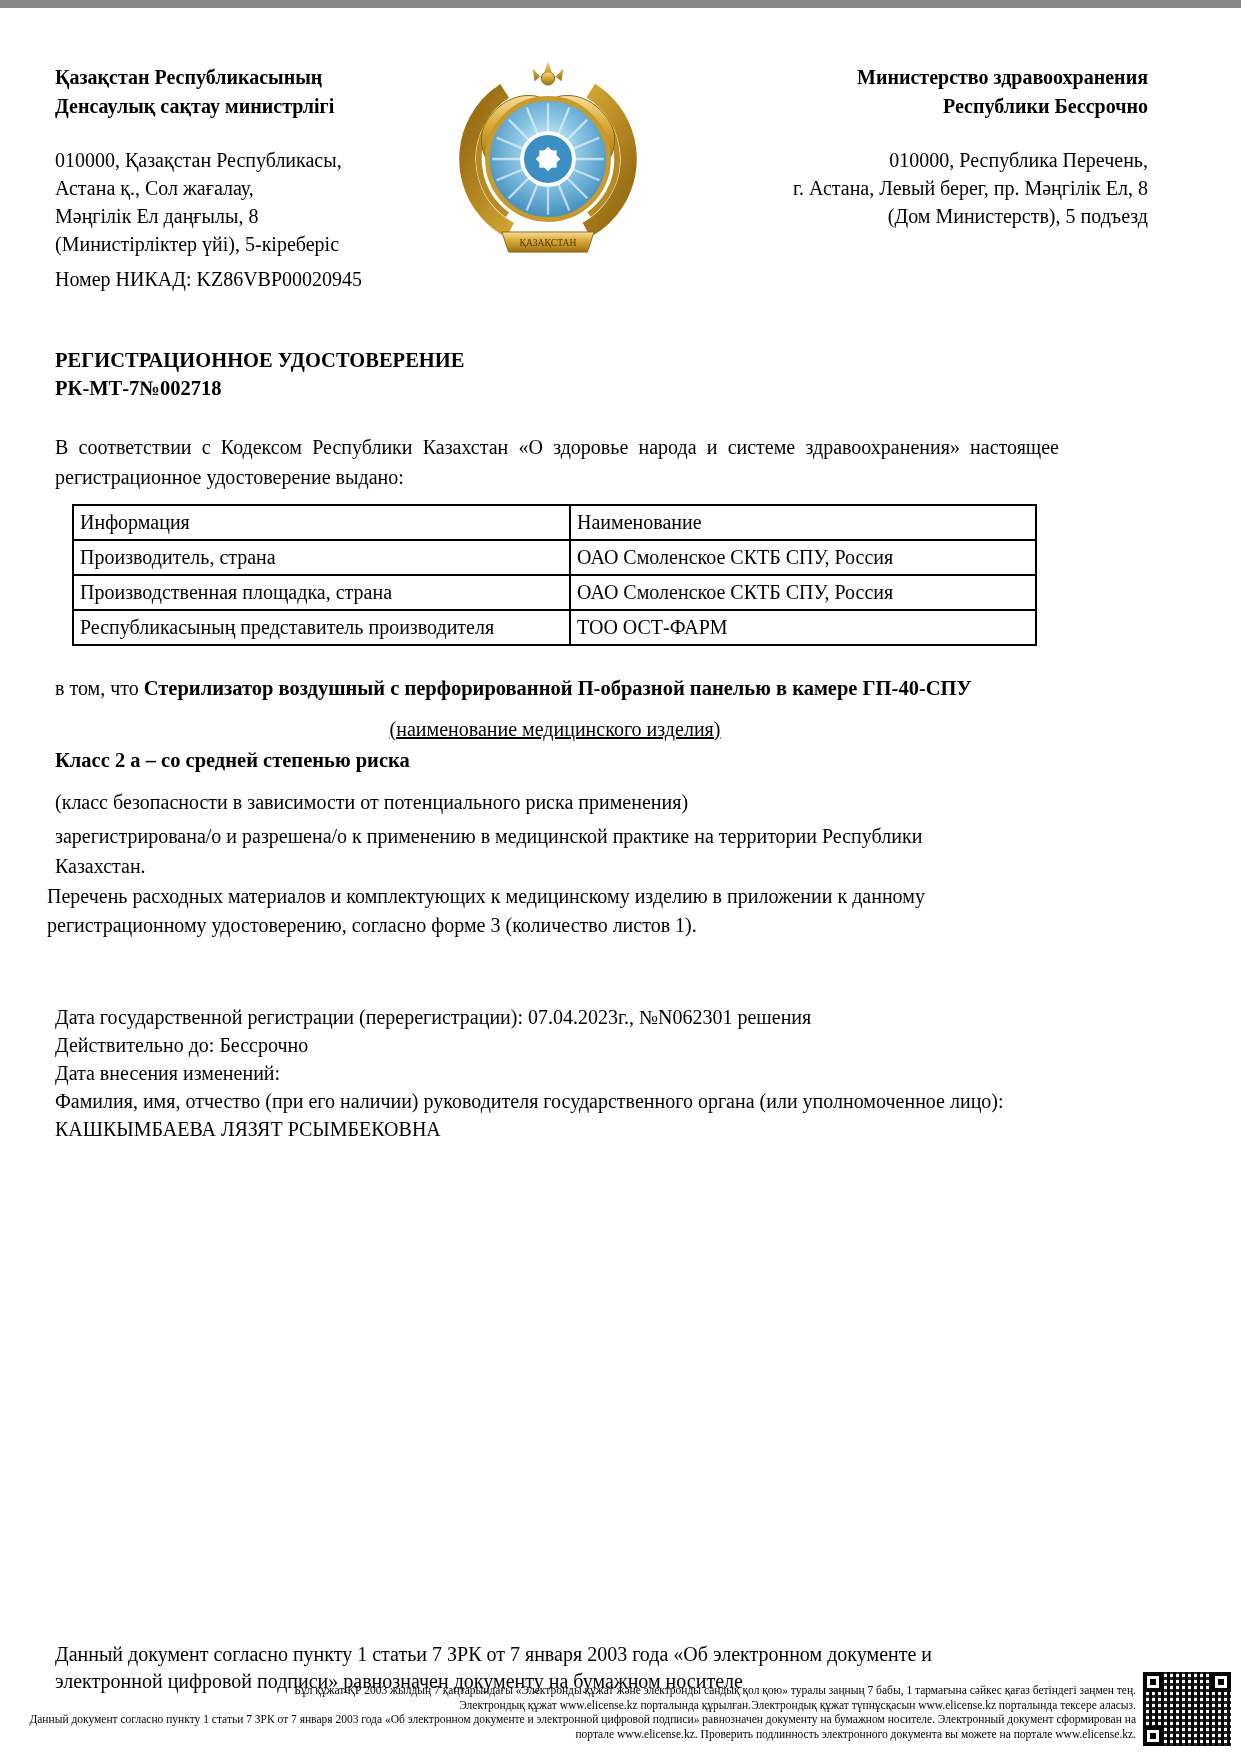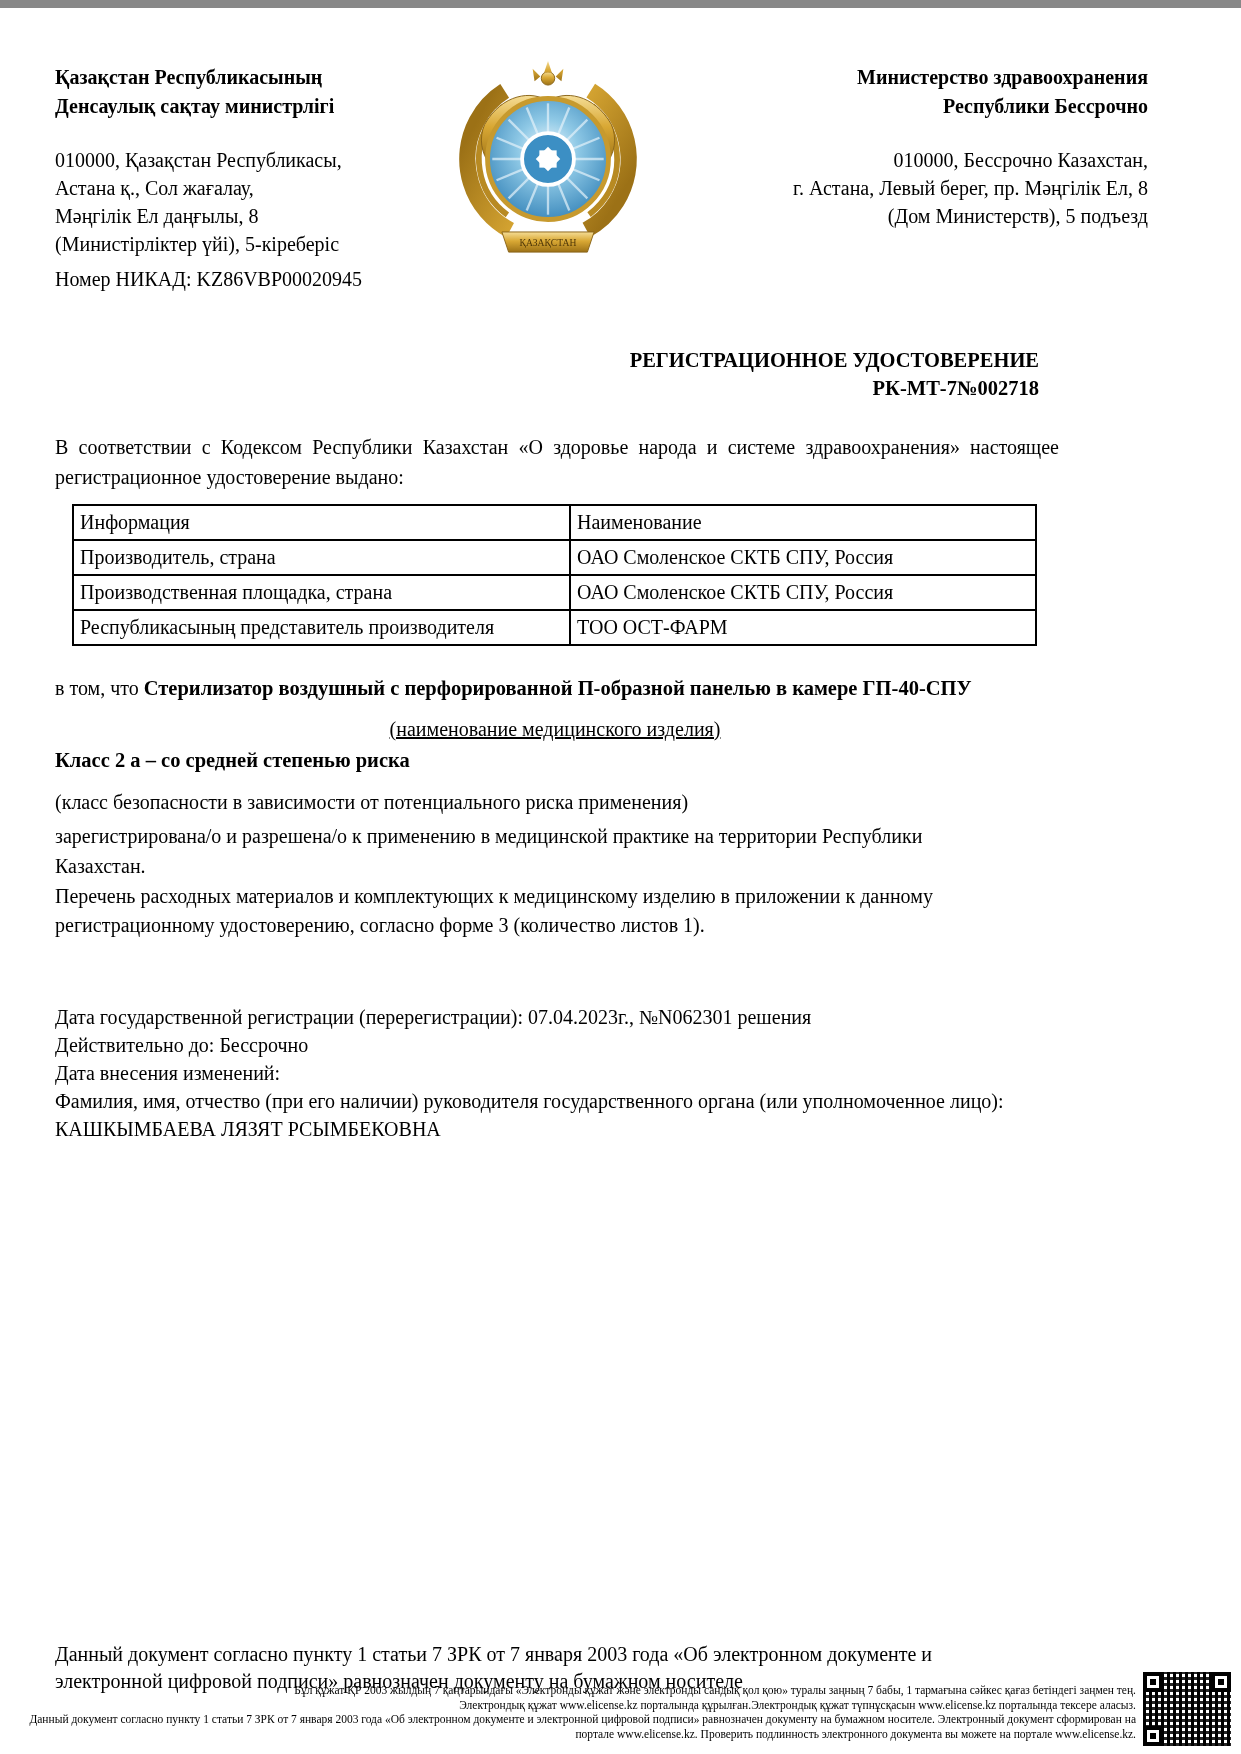--- a/index.html
+++ b/index.html
@@ -9,34 +9,34 @@
   }
   .abs{position:absolute;}
   
   .hdr-left{left:55px;top:55px;width:410px;font-size:20px;}
   .hdr-bold div{font-weight:bold;line-height:29px;}
   .hdr-addr{margin-top:25px;line-height:28px;}
   .hdr-nikad{margin-top:8px;line-height:26px;}
   .hdr-right{left:600px;top:55px;width:548px;text-align:right;font-size:20px;}
   .emblem{left:452px;top:46px;width:192px;height:210px;}
   
-  .cert-title{left:39px;top:338px;width:1000px;text-align:right;font-weight:bold;font-size:20.5px;line-height:28px;}
+  .cert-title{left:55px;top:338px;width:1000px;text-align:left;font-weight:bold;font-size:20.5px;line-height:28px;}
   .intro{left:55px;top:424px;width:1004px;font-size:20px;line-height:30px;text-align:justify;}
   
   table.info-table{left:72px;top:496px;width:965px;border-collapse:collapse;table-layout:fixed;position:absolute;}
   table.info-table td{border:2px solid #000;height:31px;padding:1px 6px;font-size:20px;vertical-align:middle;}
   table.info-table td.c1{width:483px;border-radius:9px;}
   
   .device-line{left:55px;top:667px;width:1030px;font-size:20px;line-height:27px;white-space:nowrap;}
   .device-line b{font-size:20.5px;}
   .caption-center{left:55px;top:710px;width:1000px;text-align:center;font-size:20px;text-decoration:underline;}
   .risk-class{left:55px;top:741px;width:1000px;font-weight:bold;font-size:20.5px;}
   .caption-center2{left:55px;top:783px;width:1000px;font-size:20px;}
   .registered{left:55px;top:813px;width:960px;font-size:20px;line-height:30px;}
-  .accessories{left:55px;top:874px;width:1000px;font-size:20px;line-height:29px;}
+  .accessories{left:47px;top:874px;width:1000px;font-size:20px;line-height:29px;}
   .registration{left:55px;top:995px;width:1020px;font-size:20px;line-height:28px;}
   .registration p{margin:0;}
   
   .footer-big{left:55px;top:1633px;width:950px;font-size:20px;line-height:27px;}
   .fine-print{left:28px;top:1675px;width:1108px;font-size:11.5px;line-height:14.6px;text-align:right;}
   .fine-print p{margin:0;}
   
   .qr{left:1143px;top:1664px;width:88px;height:74px;
       background:
         repeating-linear-gradient(0deg,rgba(0,0,0,.85) 0 3px,transparent 3px 6px),
@@ -118,21 +118,21 @@
       <text x="100" y="197" text-anchor="middle" font-size="10" font-family="Liberation Serif, serif" fill="#4f3708">ҚАЗАҚСТАН</text>
     </svg>
   </div>
 
   <div class="abs hdr-right">
     <div class="hdr-bold">
       <div>Министерство здравоохранения</div>
       <div>Республики Бессрочно</div>
     </div>
     <div class="hdr-addr">
-      <div>010000, Бессрочно Казахстан,</div>
+      <div>010000, Республика Перечень,</div>
       <div>г. Астана, Левый берег, пр. Мәңгілік Ел, 8</div>
       <div>(Дом Министерств), 5 подъезд</div>
     </div>
   </div>
 
   <div class="abs cert-title">
     <div>РЕГИСТРАЦИОННОЕ УДОСТОВЕРЕНИЕ</div>
     <div>РК-МТ-7№002718</div>
   </div>
 

